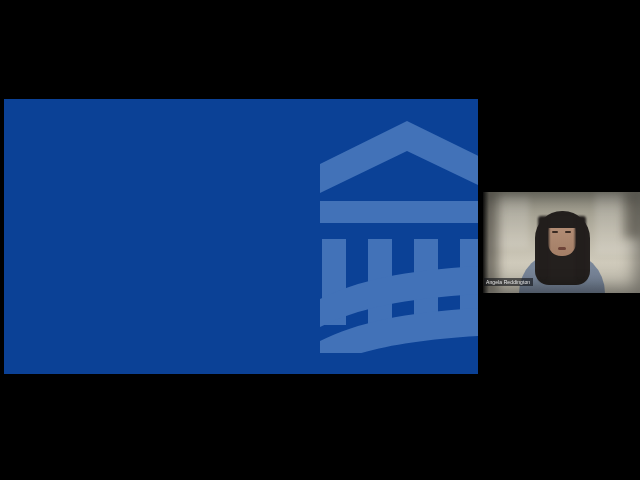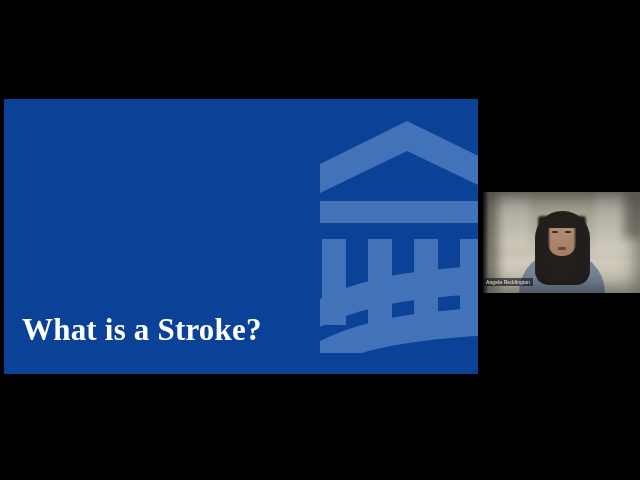--- a/index.html
+++ b/index.html
@@ -215,21 +215,20 @@
         <rect x="2" y="118" width="24" height="86" fill="#4272b8"></rect>
         <rect x="48" y="118" width="24" height="86" fill="#4272b8"></rect>
         <rect x="94" y="118" width="24" height="86" fill="#4272b8"></rect>
         <rect x="140" y="118" width="24" height="86" fill="#4272b8"></rect>
 
         <path d="M0 158 C 40 138, 90 128, 175 124 L175 152 C 90 156, 40 166, 0 186 Z" transform="translate(0,20)" fill="#4272b8"></path>
         <path d="M0 200 C 40 180, 90 170, 175 166 L175 194 C 90 198, 40 208, 0 228 Z" transform="translate(0,20)" fill="#4272b8"></path>
       </svg>
     </div>
 
-    <div id="slide-title">What is a Stroke?</div>
   </div>
 
   <div id="video-tile">
     <div id="video-scene">
       <div class="wall-panel" style="left:6px;  top:4px;  width:40px; height:52px;"></div>
       <div class="wall-panel" style="left:112px;top:0px;  width:46px; height:62px;"></div>
       <div class="wall-dark" style="left:0px;  top:0px;  width:16px; height:101px;"></div>
       <div class="wall-dark" style="left:140px;top:0px;  width:18px; height:46px;"></div>
 
       <div id="person-torso"></div>

